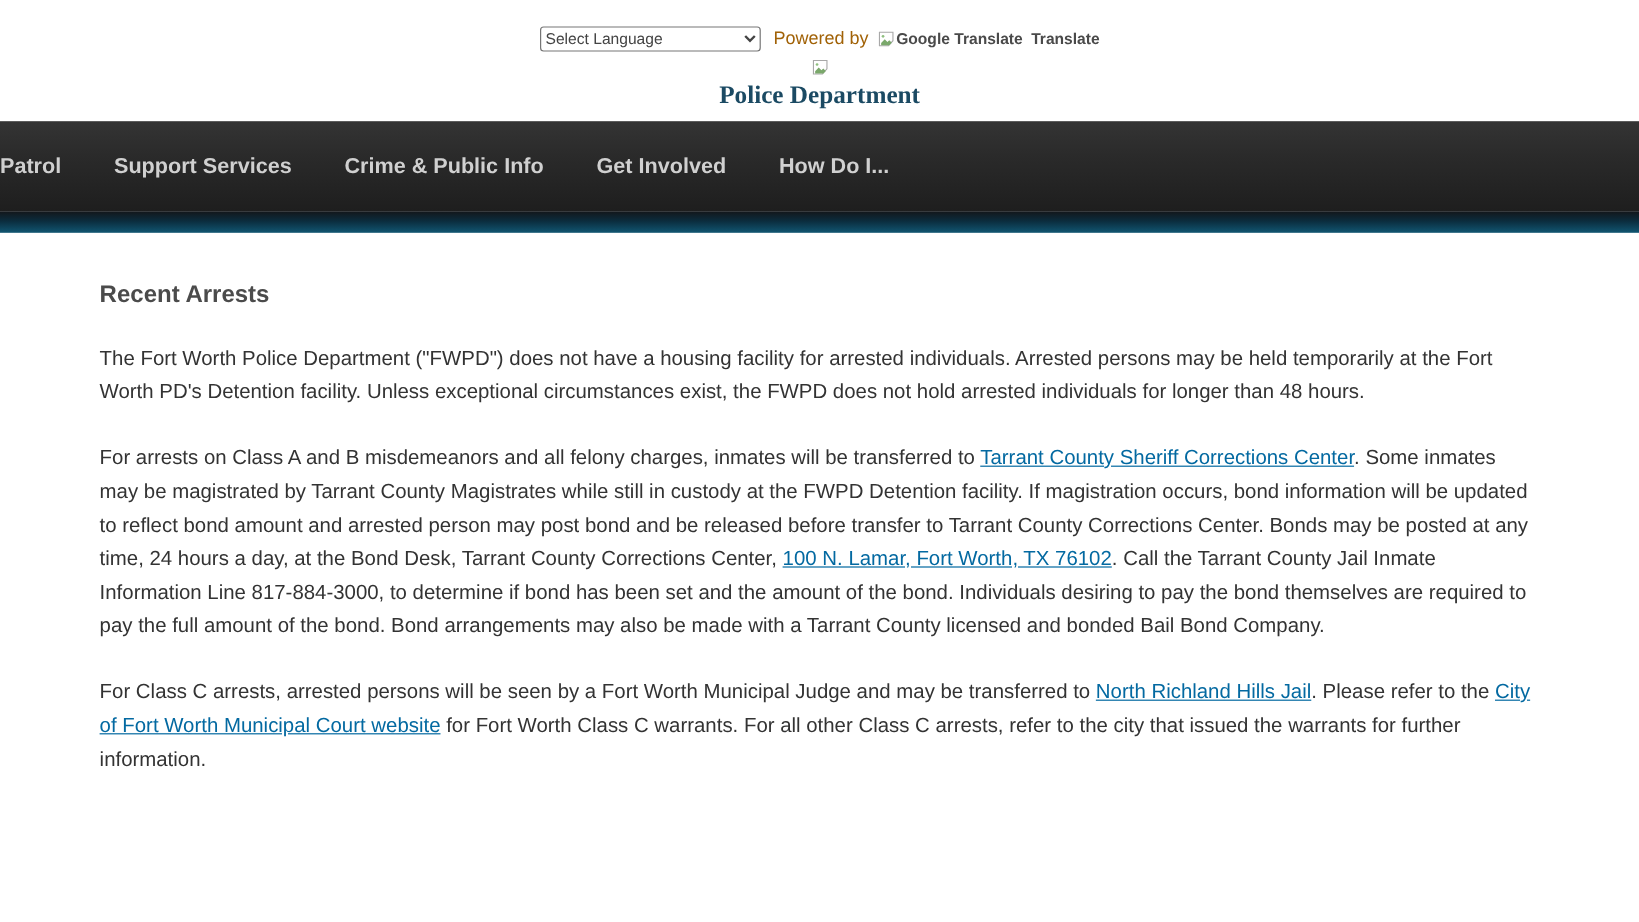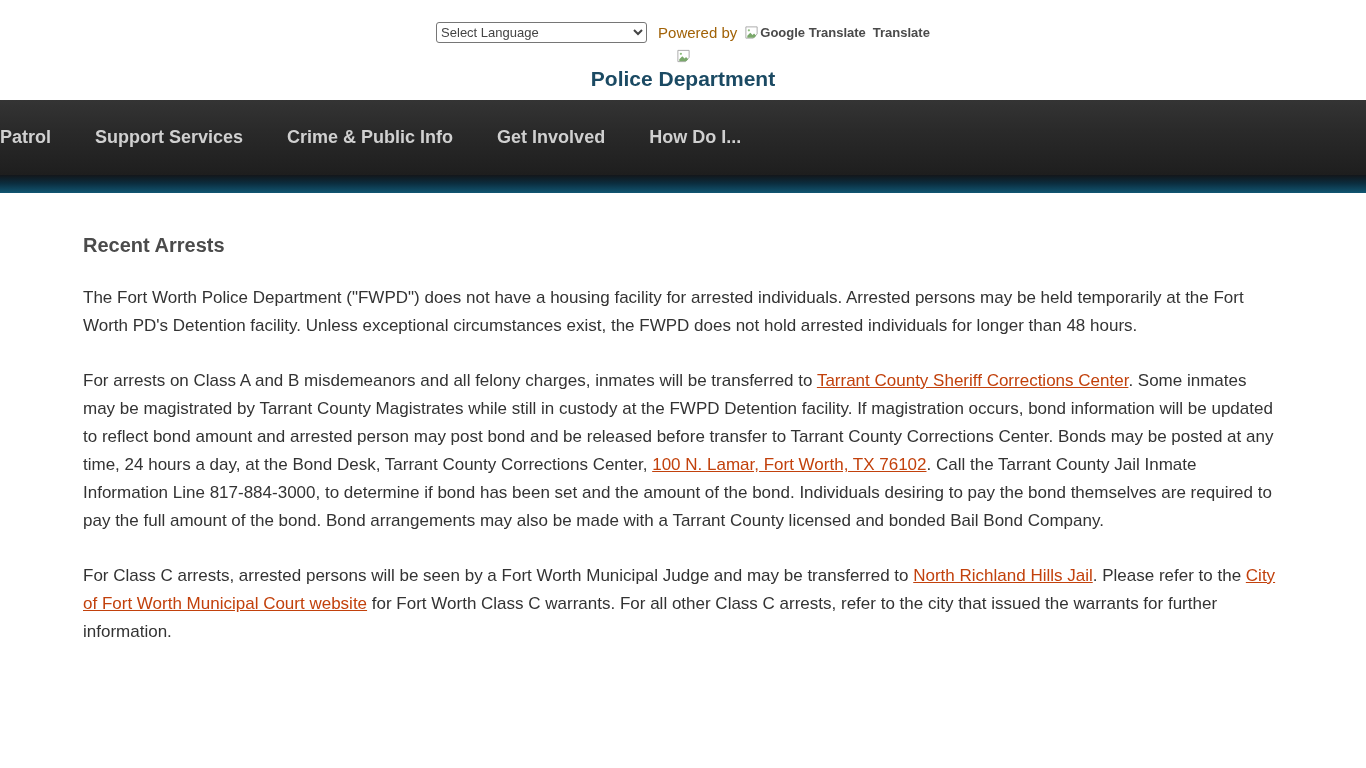--- a/index.html
+++ b/index.html
@@ -16,21 +16,21 @@
   
   .translate-bar {
     display: flex;
     justify-content: center;
     align-items: center;
     padding-top: 22px;
     height: 42px;
     gap: 7px;
   }
   .translate-bar select {
-    width: 211px;
+    width: 184px;
     height: 21px;
     font-family: "Liberation Sans", sans-serif;
     font-size: 13px;
     color: #444;
     border: 1px solid #767676;
     border-radius: 3px;
     background: #fff;
   }
   .powered-by {
     font-size: 15px;
@@ -51,20 +51,21 @@
     justify-content: center;
     margin-top: 6px;
     height: 16px;
   }
   .site-title {
     text-align: center;
     font-size: 21px;
     font-weight: bold;
     color: #1b4a63;
     margin-top: 3px;
+    font-family: Liberation Serif, serif;
   }
 
   
   .navbar {
     margin-top: 9px;
     height: 75px;
     background: linear-gradient(180deg, #343434 0%, #2a2a2a 40%, #1e1e1e 100%);
     display: flex;
     justify-content: flex-start;
     align-items: center;
@@ -94,21 +95,21 @@
     color: #4b4b4b;
   }
   .content p {
     margin: 27px 0 0 0;
     font-size: 17px;
     line-height: 28px;
     color: #333333;
     max-width: 1200px;
   }
   .content a {
-    color: #c2410c;
+    color: #0369a1;
     text-decoration: underline;
   }
   .search-heading {
     margin: 40px 0 0 0;
     font-size: 18px;
     font-weight: bold;
     color: #4b4b4b;
   }
 </style>
 </head>

